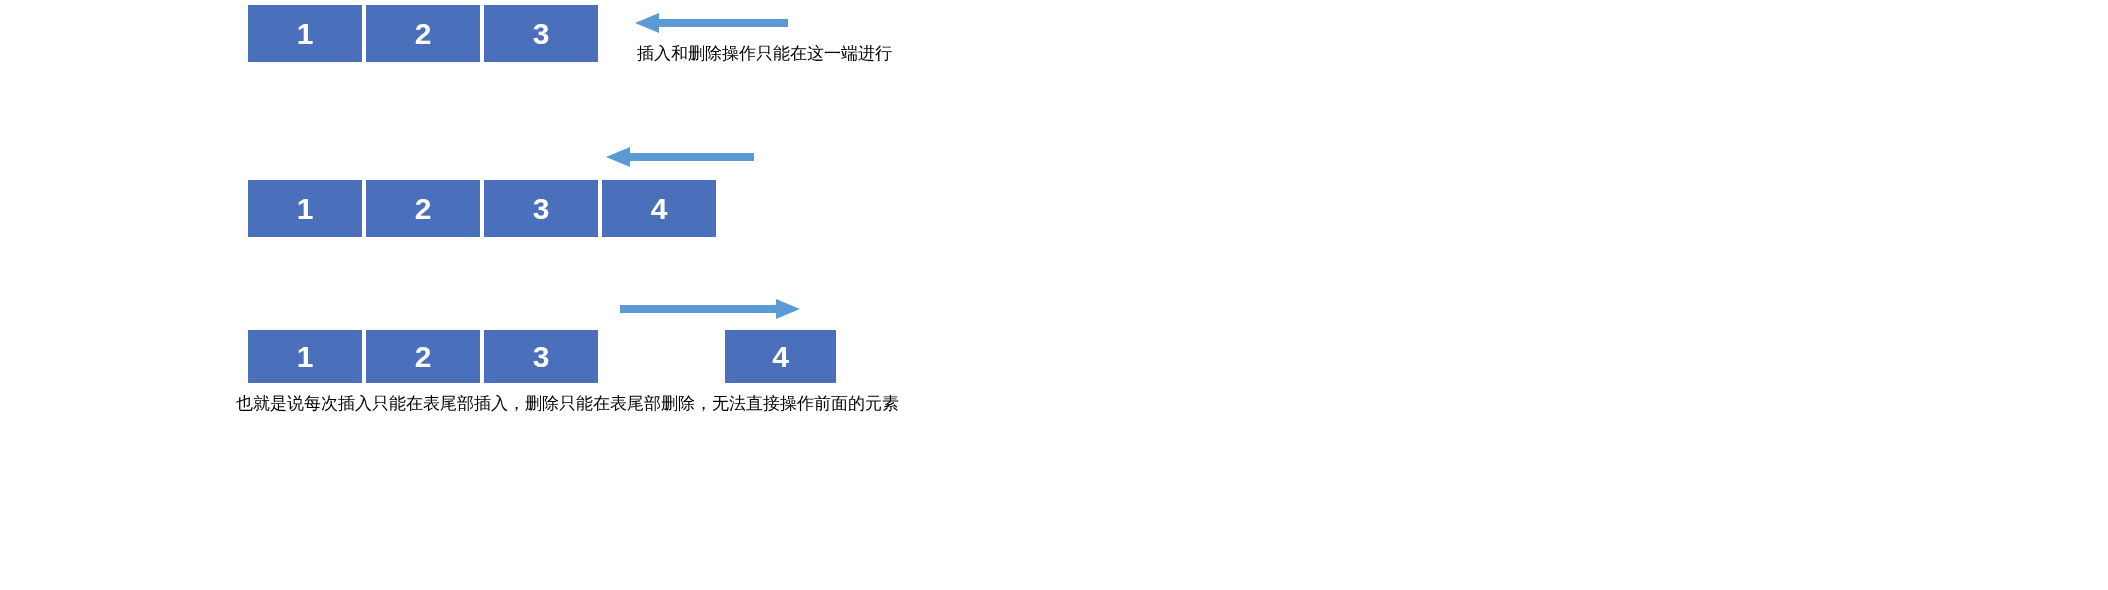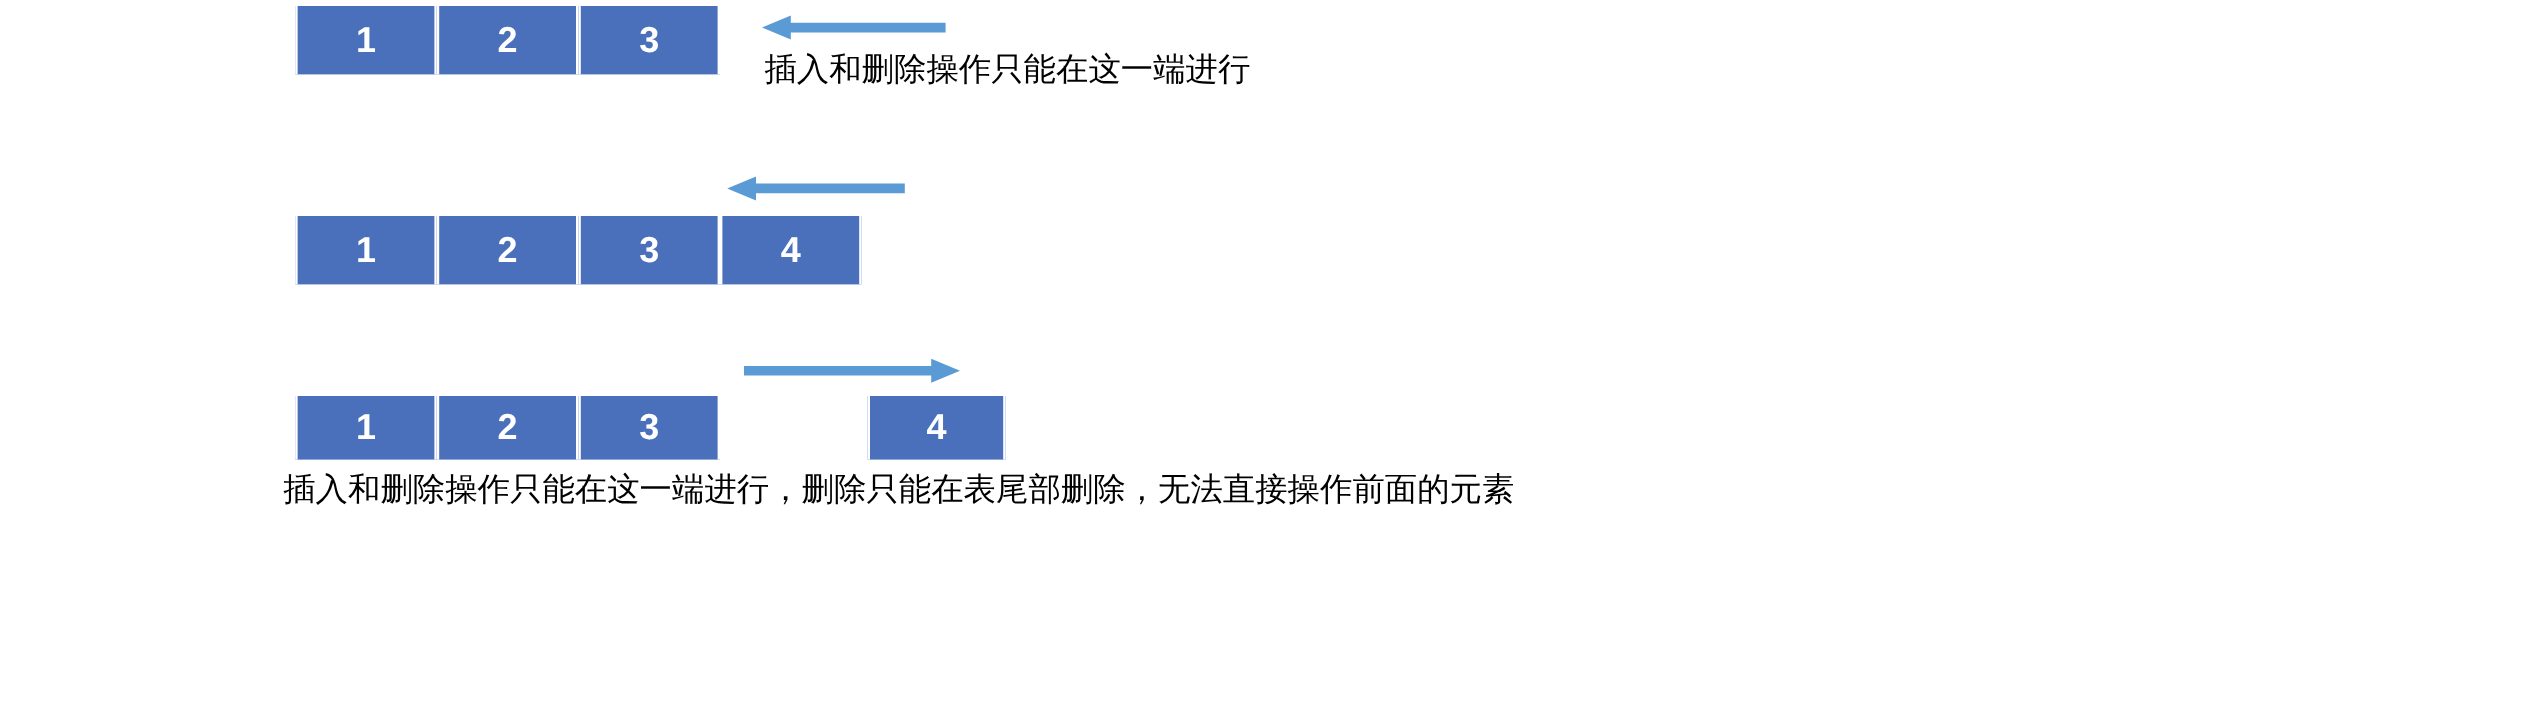--- a/index.html
+++ b/index.html
@@ -41,21 +41,21 @@
     position: absolute;
     height: 22px;
   }
   .arrow svg {
     display: block;
     overflow: visible;
   }
   .caption {
     position: absolute;
     color: #000000;
-    font-size: 27px;
+    font-size: 17px;
     font-family: "DejaVu Sans", "Liberation Sans", sans-serif;
     white-space: nowrap;
     line-height: 1.2;
   }
 </style>
 </head>
 <body>
 
 <div id="canvas">
 
@@ -98,15 +98,15 @@
   <div class="seq-row" style="left:246px; top:330px; height:53px;">
     <div class="cell" style="width:118px;">1</div>
     <div class="cell" style="width:118px;">2</div>
     <div class="cell" style="width:118px;">3</div>
   </div>
 
   <div class="seq-row" style="left:723px; top:330px; height:53px;">
     <div class="cell detached" style="width:115px;">4</div>
   </div>
 
-  <div class="caption" style="left:236px; top:393px;">插入和删除操作只能在这一端进行，删除只能在表尾部删除，无法直接操作前面的元素</div>
+  <div class="caption" style="left:236px; top:393px;">也就是说每次插入只能在表尾部插入，删除只能在表尾部删除，无法直接操作前面的元素</div>
 
 </div>
 
 </body></html>

